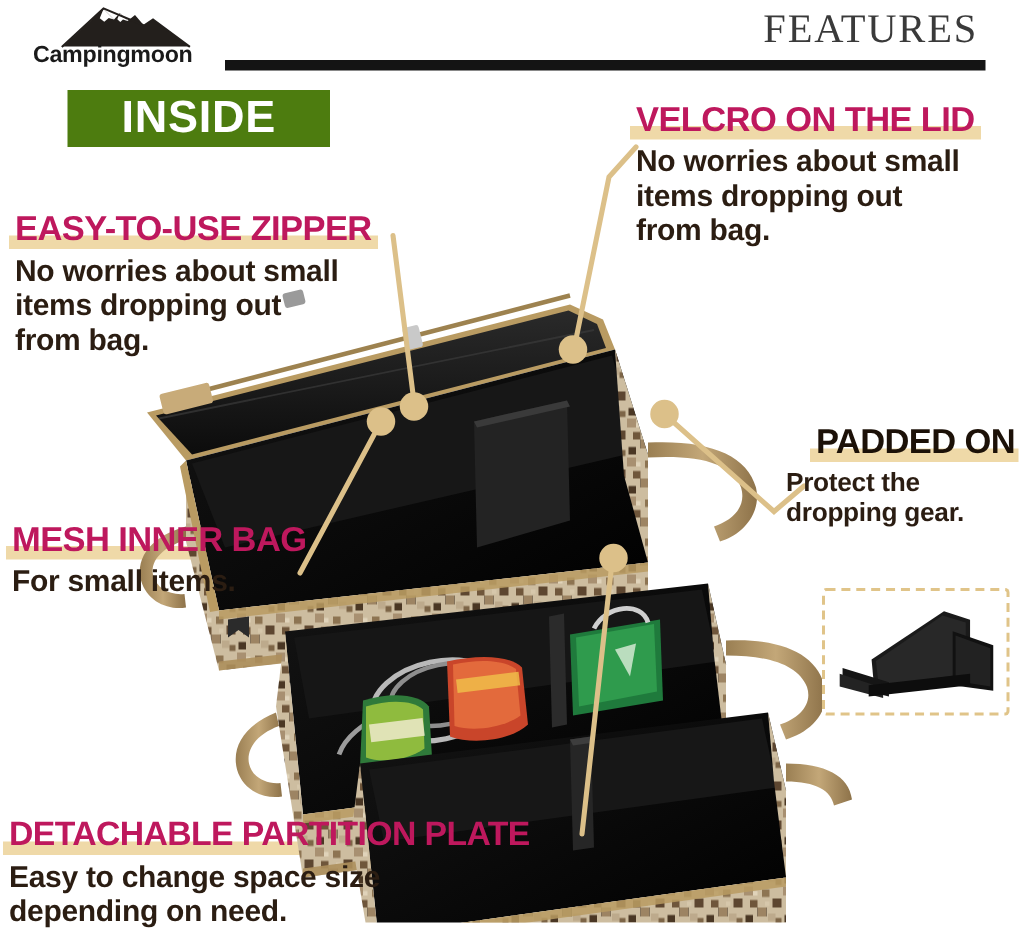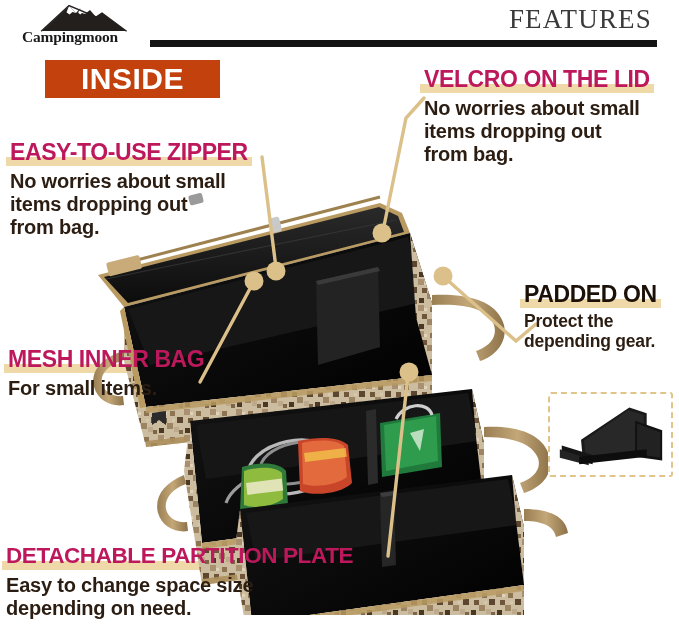--- a/index.html
+++ b/index.html
@@ -10,37 +10,37 @@
     position:relative;
     overflow:hidden;
     -webkit-font-smoothing:antialiased;
   }
   #page { position:absolute; inset:0; }
 
   
   .logo-wrap { position:absolute; left:22px; top:2px; width:122px; height:46px; }
   .logo-mtn  { position:absolute; left:14px; top:0px; width:96px; height:30px; }
   .logo-word { position:absolute; left:0px; top:26px; width:122px; height:18px;
-               font-family:Liberation Serif, serif;
+               font-family:Liberation Sans, sans-serif;
                font-size:15.5px; font-weight:700; color:#1a1a1a;
                letter-spacing:-0.2px; white-space:nowrap; }
   .features-title {
     position:absolute; right:27px; top:4px;
     font-size:27px; font-weight:400; color:#3a3a3a;
     letter-spacing:1.2px; font-family:Liberation Serif, serif;
   }
   .header-rule {
     position:absolute; left:150px; top:40px; right:22px; height:7px;
     background:#141414;
   }
 
   
   .inside-badge {
     position:absolute; left:45px; top:60px; width:175px; height:38px;
-    background:#c2410c; color:#ffffff;
+    background:#4d7c0f; color:#ffffff;
     display:flex; align-items:center; justify-content:center;
     font-size:30px; font-weight:700; letter-spacing:0.5px;
     font-family:"Liberation Sans", sans-serif;
   }
 
   
   .callout { position:absolute; }
   .c-head {
     position:relative; display:inline-block;
     font-size:23px; font-weight:700; color:#be185d;
@@ -50,21 +50,21 @@
     padding-bottom:2px;
   }
   .c-head .hl {
     position:absolute; left:-4px; right:-4px; bottom:0px; height:9px;
     background:#efd9a8; z-index:-1;
   }
   .c-head2 { 
     font-size:23px; font-weight:700; color:#1c1108;
     letter-spacing:-0.4px; line-height:1.02;
     font-family:"Liberation Sans", sans-serif;
-    position:relative; display:inline-block; padding-bottom:2px;
+    position:relative; display:inline-block; padding-bottom:2px;margin-left:20px;
   }
   .c-body {
     margin-top:4px;
     font-size:20px; font-weight:700; color:#2b1d12;
     line-height:1.14; letter-spacing:-0.2px;
     font-family:"Liberation Sans", sans-serif;
   }
   .c-body.sm { font-size:17.5px; }
 
   
@@ -302,21 +302,21 @@
 items dropping out
 from bag.</div>
   </div>
 
   <div class="callout" style="left:524px; top:283px; width:156px;">
     <div class="c-head2">
       <span class="hl" style="bottom:0; left:-4px; right:-4px; height:9px; position:absolute; background:#efd9a8; z-index:-1;"></span>
       <span>PADDED ON</span><br>
     </div>
     <div class="c-body sm" style="white-space:pre-line;">Protect the
-depending gear.</div>
+dropping gear.</div>
   </div>
 
   <div class="callout" style="left:8px; top:348px; width:240px;">
     <div class="c-head">MESH INNER BAG<span class="hl"></span></div>
     <div class="c-body" style="white-space:pre-line;">For small items.</div>
   </div>
 
   <div class="callout" style="left:6px; top:545px; width:400px;">
     <div class="c-head" style="font-size:22.5px;">DETACHABLE PARTITION PLATE<span class="hl"></span></div>
     <div class="c-body" style="white-space:pre-line;">Easy to change space size

